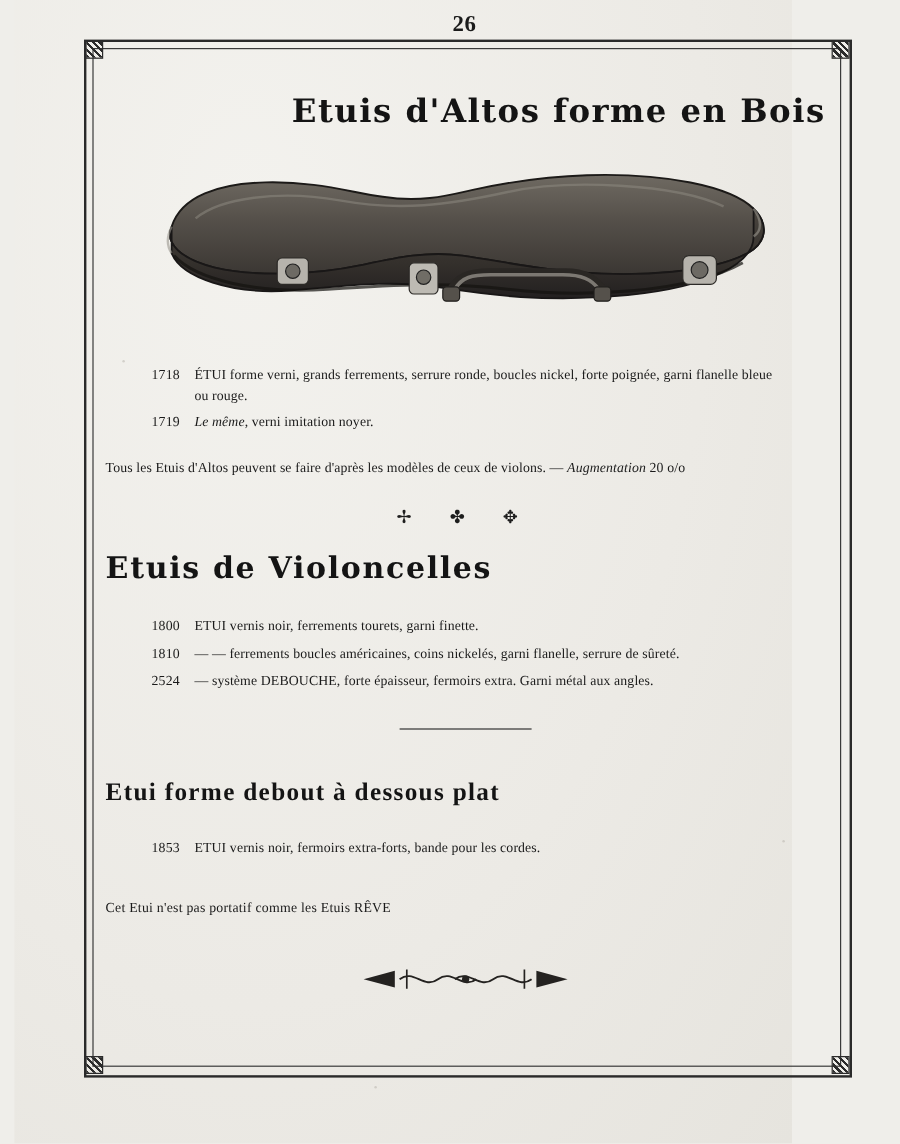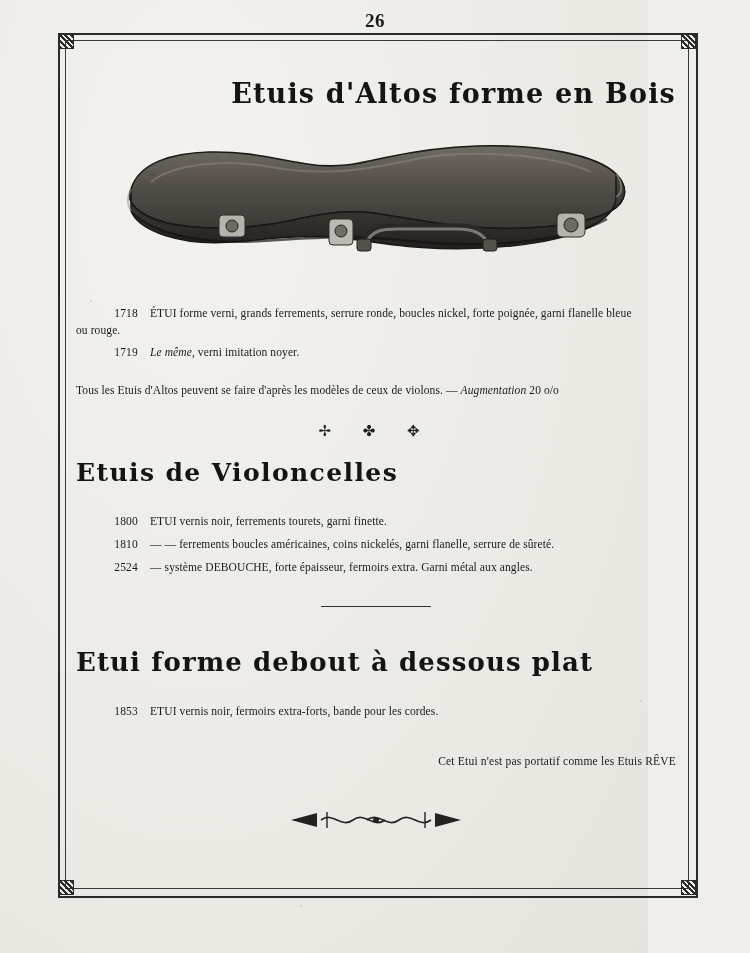--- a/index.html
+++ b/index.html
@@ -10,21 +10,21 @@
     width: 750px;
     height: 953px;
     background: #efeeea;
     font-family: "Liberation Serif", serif;
     color: #1a1a1a;
     position: relative;
     overflow: hidden;
   }
   .page {
     position: absolute;
-    left: 0; top: 0;
+    left: 12px; top: 0;
     width: 648px;
     height: 953px;
     background:
       radial-gradient(ellipse at 30% 20%, #f3f2ee 0%, #eceae5 60%, #e6e4de 100%);
   }
   .page-number {
     position: absolute;
     top: 10px;
     left: 0;
     width: 750px;
@@ -84,22 +84,23 @@
   }
   h2.title-sec {
     margin: 0;
     font-family: "DejaVu Serif", serif;
     font-weight: bold;
     font-size: 25px;
     letter-spacing: 1.4px;
     color: #141414;
   }
   h2.title-sec.small {
-    font-size: 26px;
+    font-size: 21px;
     letter-spacing: 1.1px;
+    font-family: Liberation Serif, serif;
   }
 
   
   .illus-wrap {
     position: relative;
     height: 160px;
     margin-top: 18px;
   }
   .case-svg {
     position: absolute;
@@ -126,20 +127,21 @@
     padding-right: 12px;
     font-size: 11.5px;
     letter-spacing: 0.2px;
   }
   .item-desc {
     flex: 1;
     letter-spacing: 0.1px;
   }
   .item-desc .it { font-style: italic; }
   .item-cont {
+    margin-left: 74px;
     font-size: 11.5px;
     letter-spacing: 0.1px;
   }
 
   .note-center {
     text-align: left;
     font-size: 11.5px;
     margin-top: 22px;
     letter-spacing: 0.1px;
   }
@@ -155,21 +157,21 @@
   .ornament span { display: inline-block; transform: rotate(0deg); }
 
   .rule-short {
     width: 110px;
     height: 1px;
     background: #333;
     margin: 30px auto 0 auto;
   }
 
   .footer-note {
-    text-align: right;
+    text-align: left;
     font-size: 11.5px;
     margin-top: 34px;
     letter-spacing: 0.2px;
   }
 
   .end-orn {
     text-align: center;
     margin-top: 42px;
   }
   .speck {

